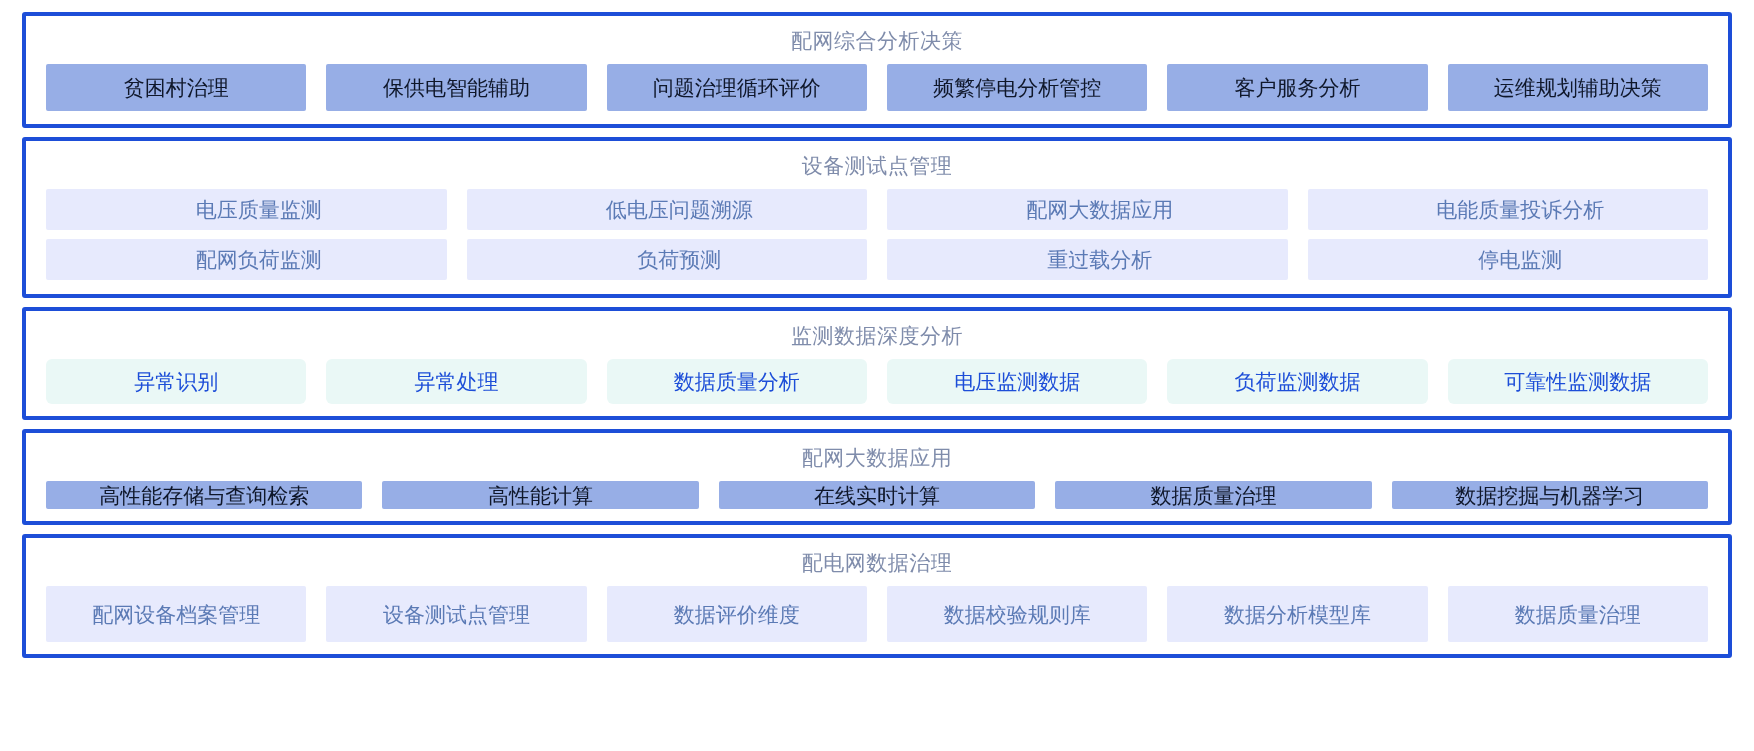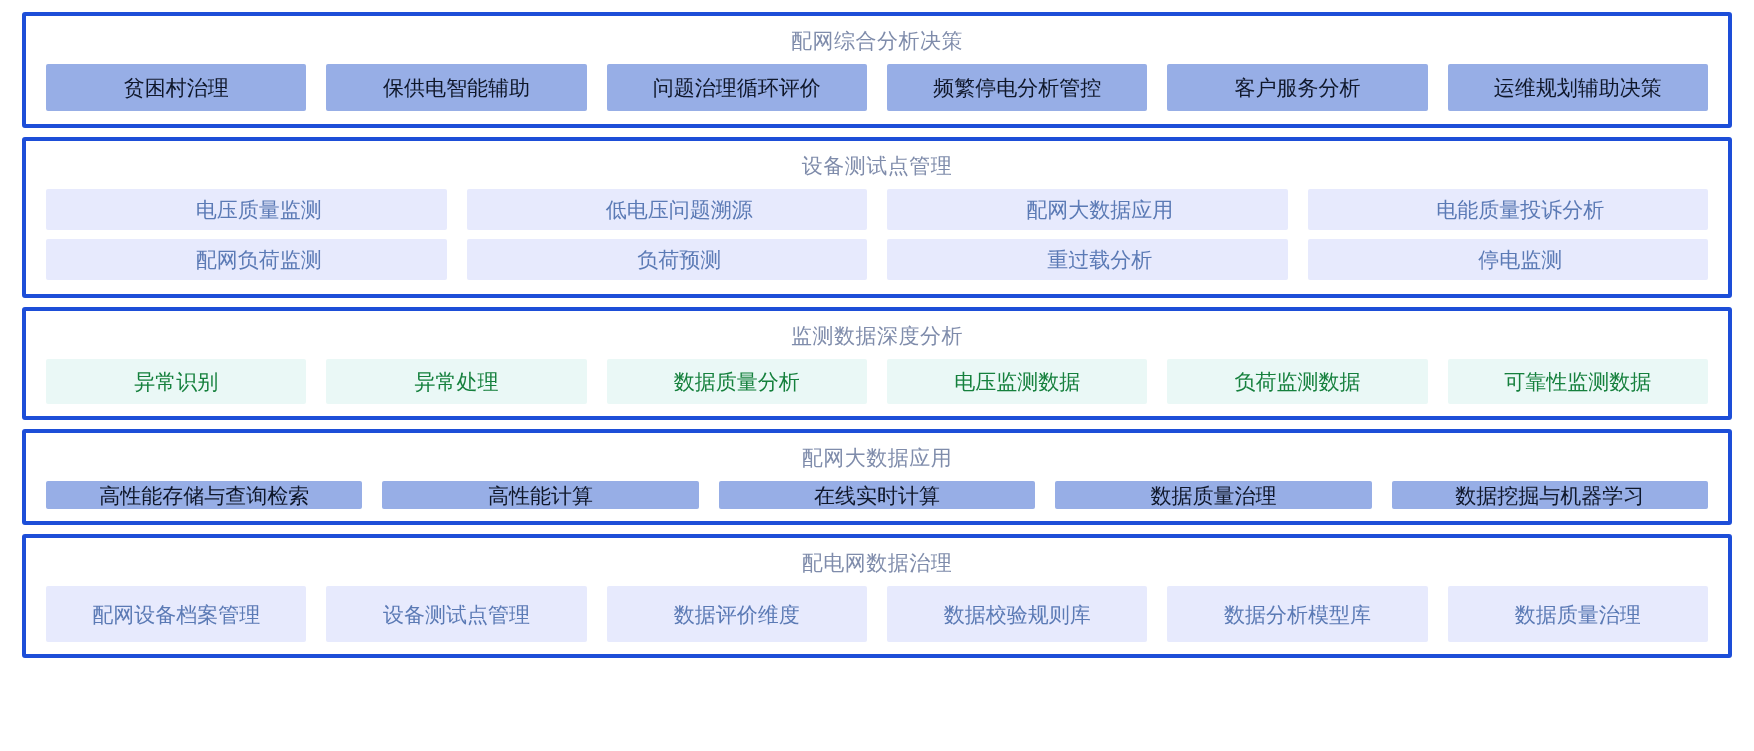--- a/index.html
+++ b/index.html
@@ -62,21 +62,22 @@
   .v-solid {
     background: #97aee6;
     color: #0f172a;
   }
   .v-lav {
     background: #e7eafd;
     color: #5b7ab5;
   }
   .v-mint {
     background: #eaf8f6;
-    color: #15803d;
+    color: #1d4ed8;
+    border-radius: 6px;
   }
   
   .p-decision .cell { height: 47px; }
   .p-quality .cell { height: 41px; padding-left: 25px; }
   .p-depth .cell { height: 45px; }
   .p-bigdata .cell { height: 28px; }
   .p-govern .cell { height: 56px; }
   .p-quality { padding-bottom: 14px; }
   .p-decision { padding-bottom: 13px; }
 </style>

